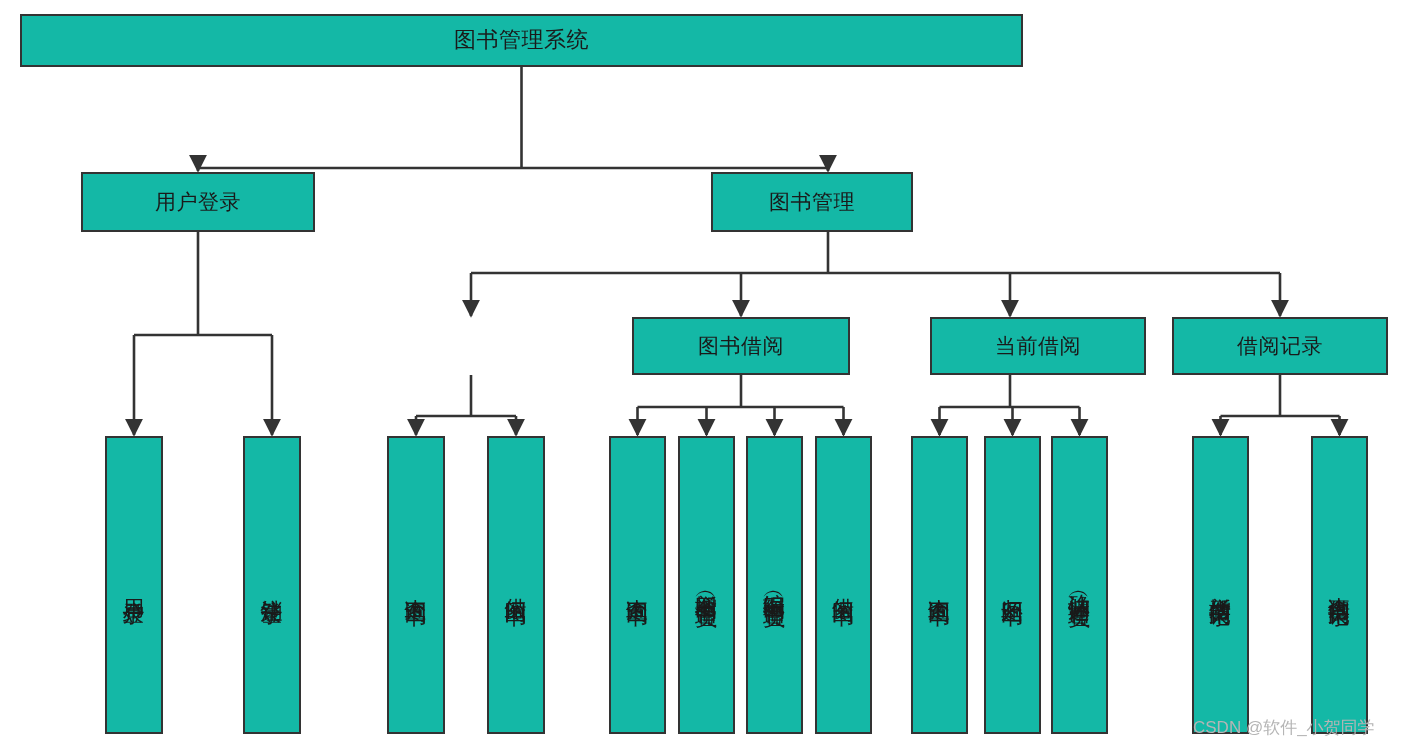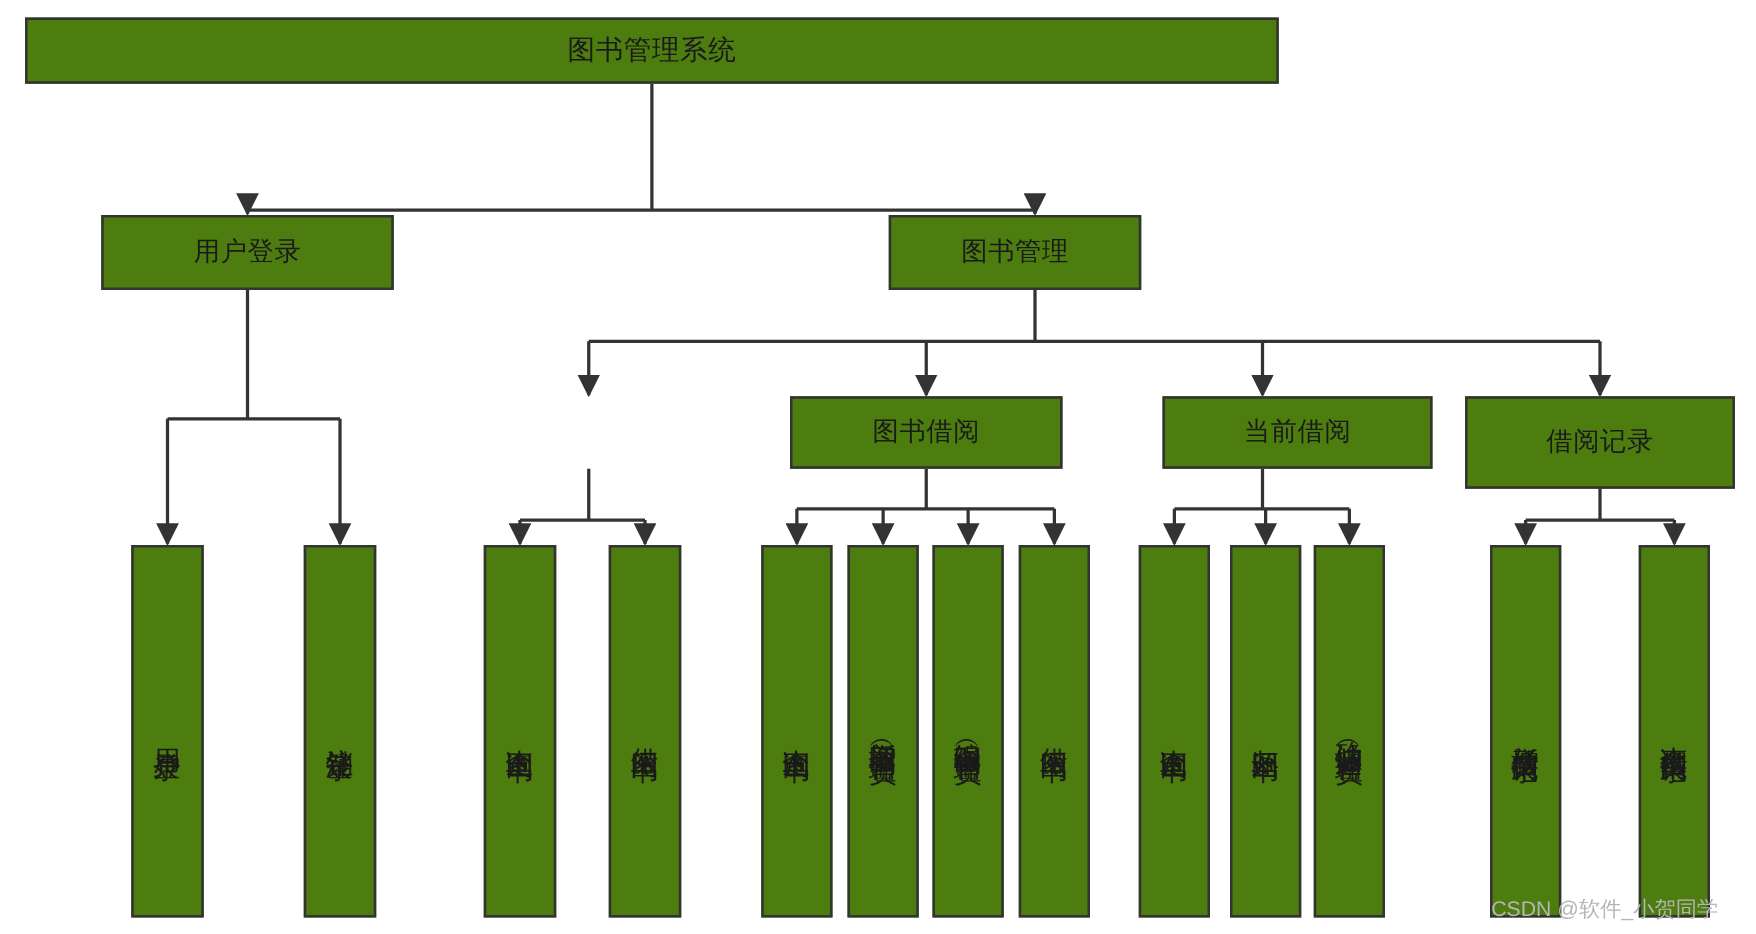--- a/index.html
+++ b/index.html
@@ -22,21 +22,21 @@
     position: absolute;
     left: 0;
     top: 0;
     width: 1405px;
     height: 747px;
     pointer-events: none;
   }
   .node {
     position: absolute;
     box-sizing: border-box;
-    background: #4d7c0f;
+    background: #14b8a6;
     border: 2px solid #333333;
     display: flex;
     align-items: center;
     justify-content: center;
     text-align: center;
     color: #1a1a1a;
     z-index: 2;
   }
   .node .label {
     display: block;
@@ -130,21 +130,21 @@
   <div class="node horiz" style="left: 711px; top: 172px; width: 202px; height: 60px;">
     <span class="label">图书管理</span>
   </div>
 
   <div class="node horiz" style="left: 632px; top: 317px; width: 218px; height: 58px;">
     <span class="label">图书借阅</span>
   </div>
   <div class="node horiz" style="left: 930px; top: 317px; width: 216px; height: 58px;">
     <span class="label">当前借阅</span>
   </div>
-  <div class="node horiz" style="left: 1172px; top: 317px; width: 216px; height: 74px;">
+  <div class="node horiz" style="left: 1172px; top: 317px; width: 216px; height: 58px;">
     <span class="label">借阅记录</span>
   </div>
 
   <div class="node vert" style="left: 105px; top: 436px; width: 58px; height: 298px;">
     <span class="label">用户登录</span>
   </div>
   <div class="node vert" style="left: 243px; top: 436px; width: 58px; height: 298px;">
     <span class="label">注销登录</span>
   </div>
   <div class="node vert" style="left: 387px; top: 436px; width: 58px; height: 298px;">

